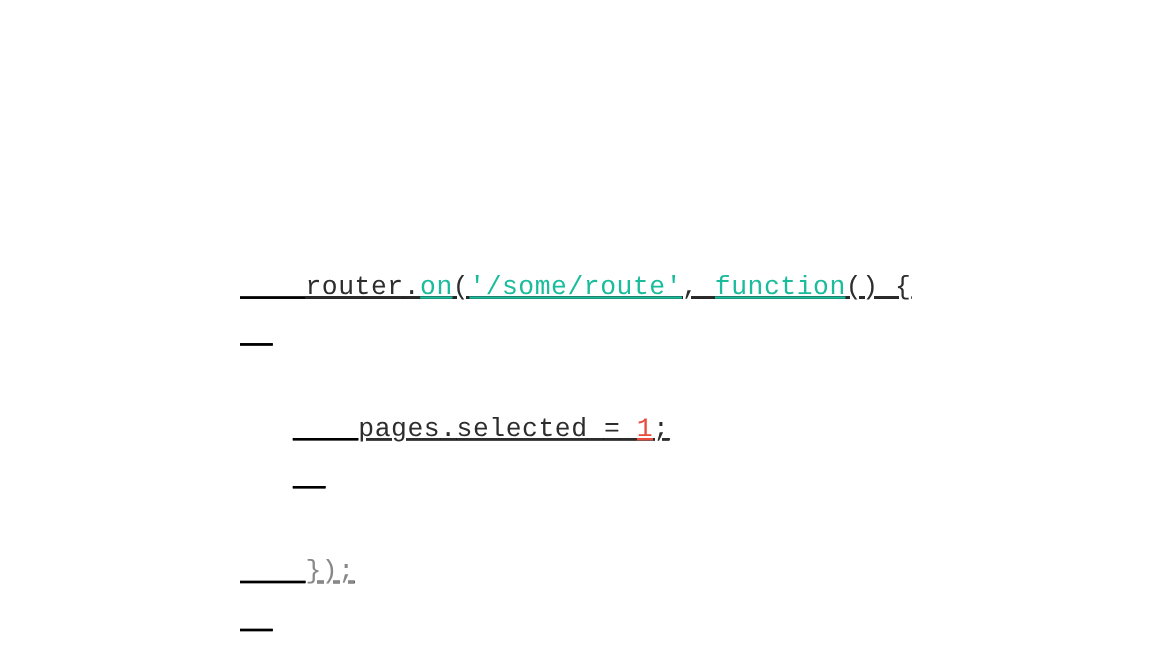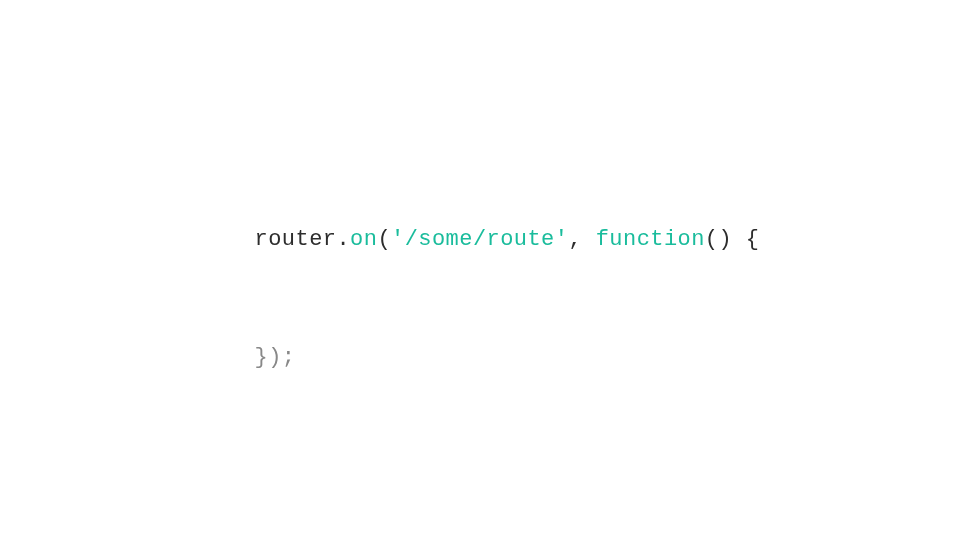--- a/index.html
+++ b/index.html
@@ -1,18 +1,19 @@
 <!DOCTYPE html>
 <html><head>
   <meta charset="utf-8">
   <style>
     * {
       margin: 0;
       padding: 0;
       box-sizing: border-box;
+      text-decoration: underline;
     }
 
     body {
       width: 966px;
       height: 543px;
       background-color: #ffffff;
       display: flex;
       align-items: center;
       justify-content: center;
       font-family: 'Courier New', Courier, monospace;
@@ -48,18 +49,21 @@
   </style>
 </head>
 <body>
 
 <div class="code-block">
 
   <span class="line">
     <span class="color-default">router</span><span class="color-default">.</span><span class="color-method">on</span><span class="color-default">(</span><span class="color-string">'/some/route'</span><span class="color-default">,</span><span class="color-default"> </span><span class="color-keyword">function</span><span class="color-default">()</span><span class="color-default"> </span><span class="color-default">{</span>
   </span>
 
+  <span class="line-indent">
+    <span class="color-default">pages</span><span class="color-default">.</span><span class="color-default">selected</span><span class="color-default"> </span><span class="color-default">=</span><span class="color-default"> </span><span class="color-number">1</span><span class="color-default">;</span>
+  </span>
 
   <span class="line">
     <span class="color-close">});</span>
   </span>
 
 </div>
 
 </body></html>

